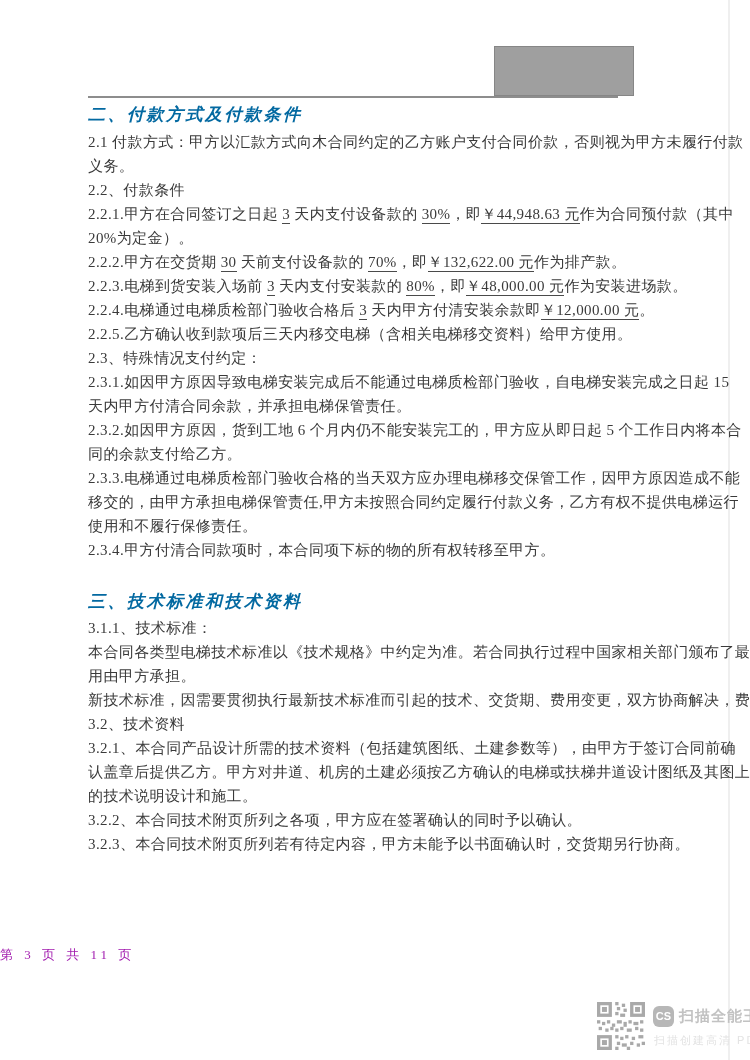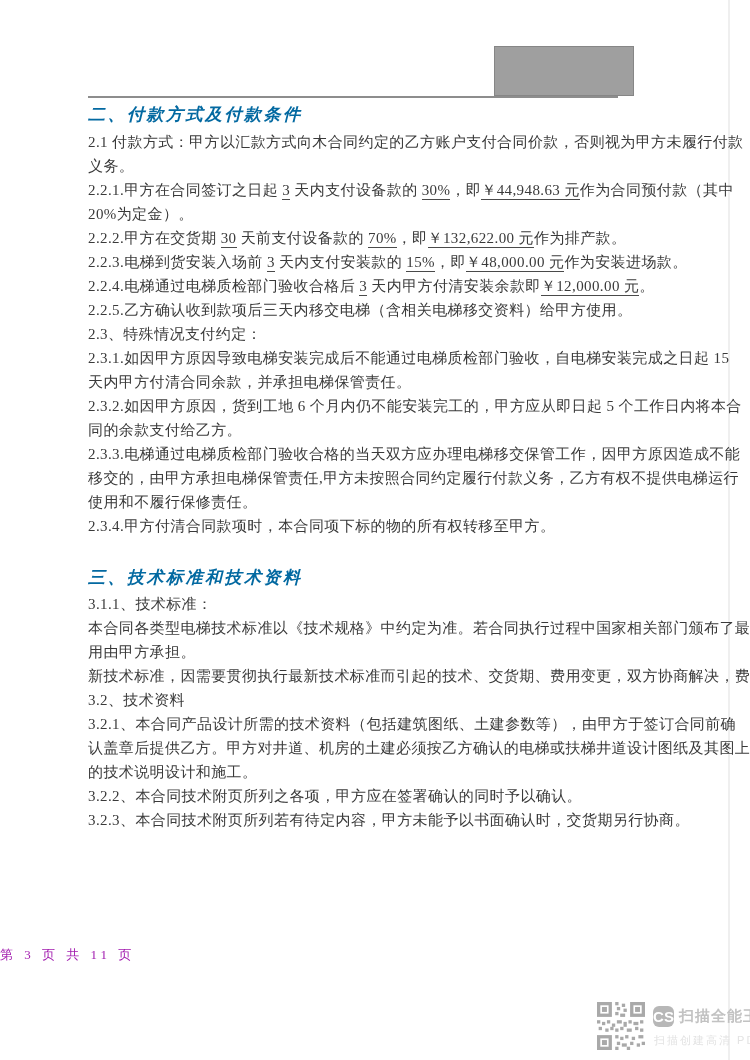--- a/index.html
+++ b/index.html
@@ -75,21 +75,21 @@
     width: 155px; height: 58px;
   }
   .qr { position: absolute; left: 2px; top: 2px; width: 48px; height: 48px; }
   .cs-logo {
     position: absolute; left: 58px; top: 6px;
     width: 21px; height: 21px;
     background: #b7b7b7;
     border-radius: 6px;
     color: #ffffff;
     font-family: "Liberation Sans", sans-serif;
-    font-size: 15px; font-weight: bold;
+    font-size: 11px; font-weight: bold;
     line-height: 21px; text-align: center;
     letter-spacing: 0;
   }
   .wm-name {
     position: absolute; left: 84px; top: 7px;
     font-family: "Liberation Sans", sans-serif;
     font-size: 15px; font-weight: bold;
     color: #c2c2c2;
     letter-spacing: 1px;
     white-space: nowrap;
@@ -111,24 +111,25 @@
   <div class="page-edge"></div>
 
   <div class="redaction"></div>
 
   <div class="top-rule"></div>
 
   <div class="content">
       <div class="line heading"><span>二、付款方式及付款条件</span></div>
       <div class="line body"><span>2.1 付款方式：甲方以汇款方式向木合同约定的乙方账户支付合同价款，否则视为甲方未履行付款</span></div>
       <div class="line body"><span>义务。</span></div>
+      <div class="line body"><span>2.2、付款条件</span></div>
       <div class="line body"><span>2.2.1.甲方在合同签订之日起 </span><span class="u">3</span><span> 天内支付设备款的 </span><span class="u">30%</span><span>，即</span><span class="u">￥44,948.63 元</span><span>作为合同预付款（其中</span></div>
       <div class="line body"><span>20%为定金）。</span></div>
       <div class="line body"><span>2.2.2.甲方在交货期 </span><span class="u">30</span><span> 天前支付设备款的 </span><span class="u">70%</span><span>，即</span><span class="u">￥132,622.00 元</span><span>作为排产款。</span></div>
-      <div class="line body"><span>2.2.3.电梯到货安装入场前 </span><span class="u">3</span><span> 天内支付安装款的 </span><span class="u">15%</span><span>，即</span><span class="u">￥48,000.00 元</span><span>作为安装进场款。</span></div>
+      <div class="line body"><span>2.2.3.电梯到货安装入场前 </span><span class="u">3</span><span> 天内支付安装款的 </span><span class="u">80%</span><span>，即</span><span class="u">￥48,000.00 元</span><span>作为安装进场款。</span></div>
       <div class="line body"><span>2.2.4.电梯通过电梯质检部门验收合格后 </span><span class="u">3</span><span> 天内甲方付清安装余款即</span><span class="u">￥12,000.00 元</span><span>。</span></div>
       <div class="line body"><span>2.2.5.乙方确认收到款项后三天内移交电梯（含相关电梯移交资料）给甲方使用。</span></div>
       <div class="line body"><span>2.3、特殊情况支付约定：</span></div>
       <div class="line body"><span>2.3.1.如因甲方原因导致电梯安装完成后不能通过电梯质检部门验收，自电梯安装完成之日起 15</span></div>
       <div class="line body"><span>天内甲方付清合同余款，并承担电梯保管责任。</span></div>
       <div class="line body"><span>2.3.2.如因甲方原因，货到工地 6 个月内仍不能安装完工的，甲方应从即日起 5 个工作日内将本合</span></div>
       <div class="line body"><span>同的余款支付给乙方。</span></div>
       <div class="line body"><span>2.3.3.电梯通过电梯质检部门验收合格的当天双方应办理电梯移交保管工作，因甲方原因造成不能</span></div>
       <div class="line body"><span>移交的，由甲方承担电梯保管责任,甲方未按照合同约定履行付款义务，乙方有权不提供电梯运行</span></div>
       <div class="line body"><span>使用和不履行保修责任。</span></div>

